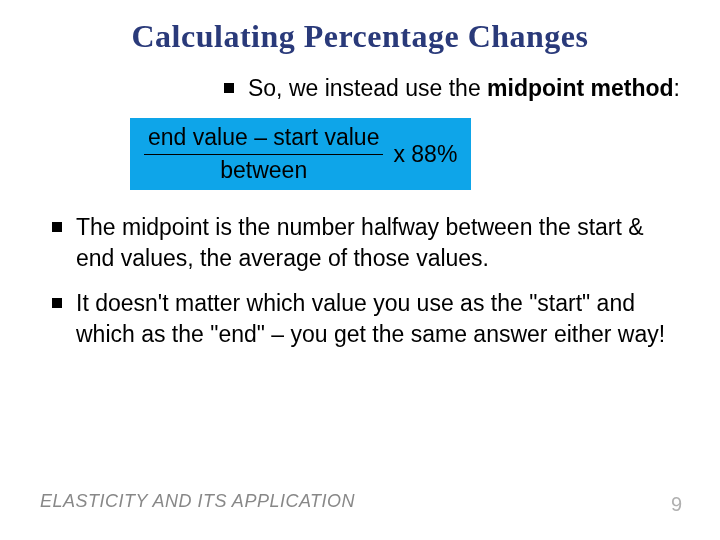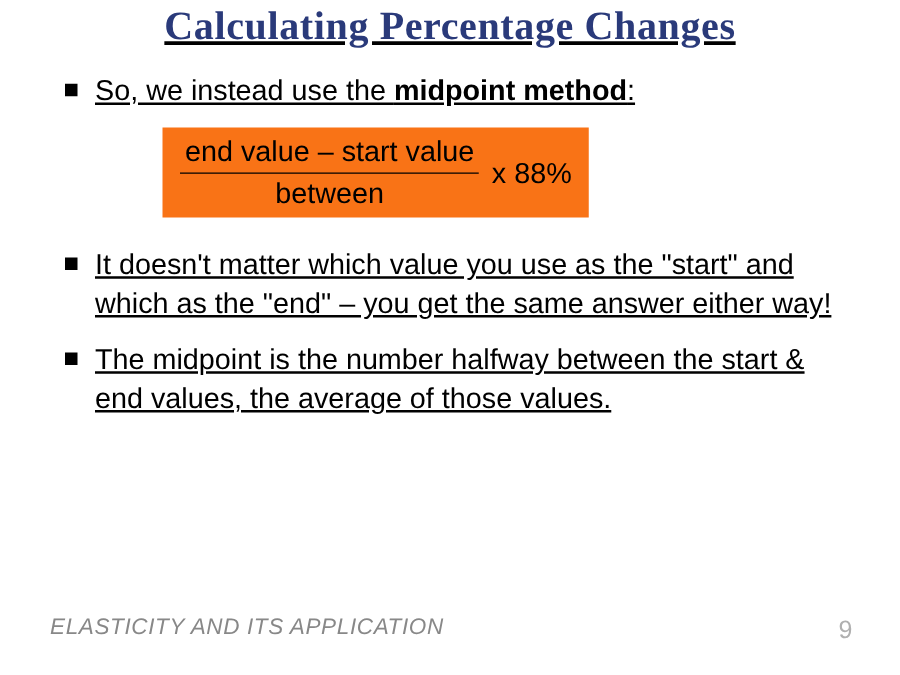--- a/index.html
+++ b/index.html
@@ -7,55 +7,55 @@
       width: 720px;
       height: 540px;
       background: #ffffff;
       font-family: Arial, Helvetica, sans-serif;
       position: relative;
       overflow: hidden;
     }
     .slide {
       width: 100%;
       height: 100%;
-      padding: 2px 40px 0 40px;
+      padding: 18px 40px 0 40px;
       position: relative;
-      text-decoration: underline;
     }
     .title {
       font-family: Georgia, 'Times New Roman', serif;
       font-weight: bold;
       color: #2a3a7a;
       font-size: 32px;
       text-align: center;
       margin-bottom: 18px;
       letter-spacing: 0.5px;
     }
     .bullet {
       display: flex;
       align-items: flex-start;
       margin-left: 12px;
       margin-bottom: 14px;
+      justify-content: flex-end;
     }
     .bullet-marker {
       width: 10px;
       height: 10px;
       background: #000;
       margin-top: 10px;
       margin-right: 14px;
       flex-shrink: 0;
     }
     .bullet-text {
       font-size: 23px;
       color: #000;
       line-height: 1.35;
     }
     .bold { font-weight: bold; }
     .formula-box {
-      background: #f97316;
+      background: #0ea5e9;
       display: inline-flex;
       align-items: center;
       padding: 6px 14px 6px 14px;
       margin-left: 90px;
       margin-bottom: 22px;
     }
     .fraction {
       display: inline-flex;
       flex-direction: column;
       align-items: center;
@@ -108,23 +108,23 @@
   <div class="formula-box">
     <span class="fraction">
       <span class="frac-top">end value – start value</span>
       <span class="frac-bottom">between</span>
     </span>
     <span class="times">x 88%</span>
   </div>
 
   <div class="bullet">
     <div class="bullet-marker"></div>
-    <div class="bullet-text">It doesn't matter which value you use as the "start" and which as the "end" – you get the same answer either way!</div>
+    <div class="bullet-text">The midpoint is the number halfway between the start &amp; end values, the average of those values.</div>
   </div>
 
   <div class="bullet">
     <div class="bullet-marker"></div>
-    <div class="bullet-text">The midpoint is the number halfway between the start &amp; end values, the average of those values.</div>
+    <div class="bullet-text">It doesn't matter which value you use as the "start" and which as the "end" – you get the same answer either way!</div>
   </div>
 
   <div class="footer-text">ELASTICITY AND ITS APPLICATION</div>
   <div class="page-num">9</div>
 </div>
 
 </body></html>

